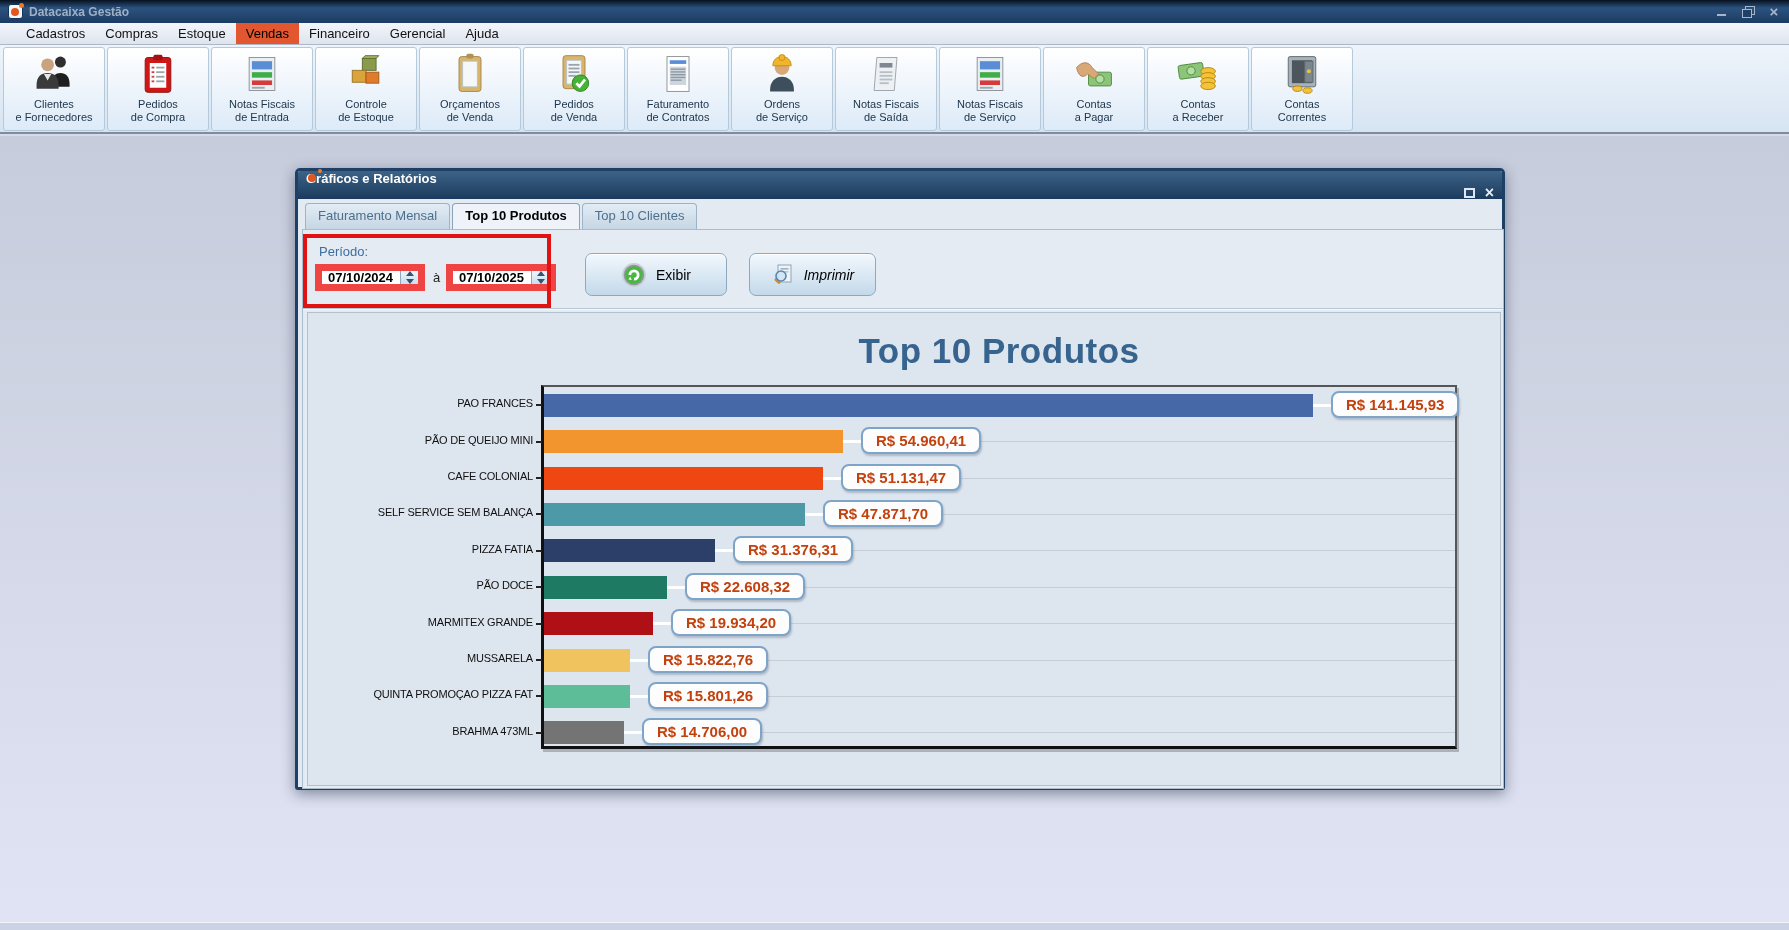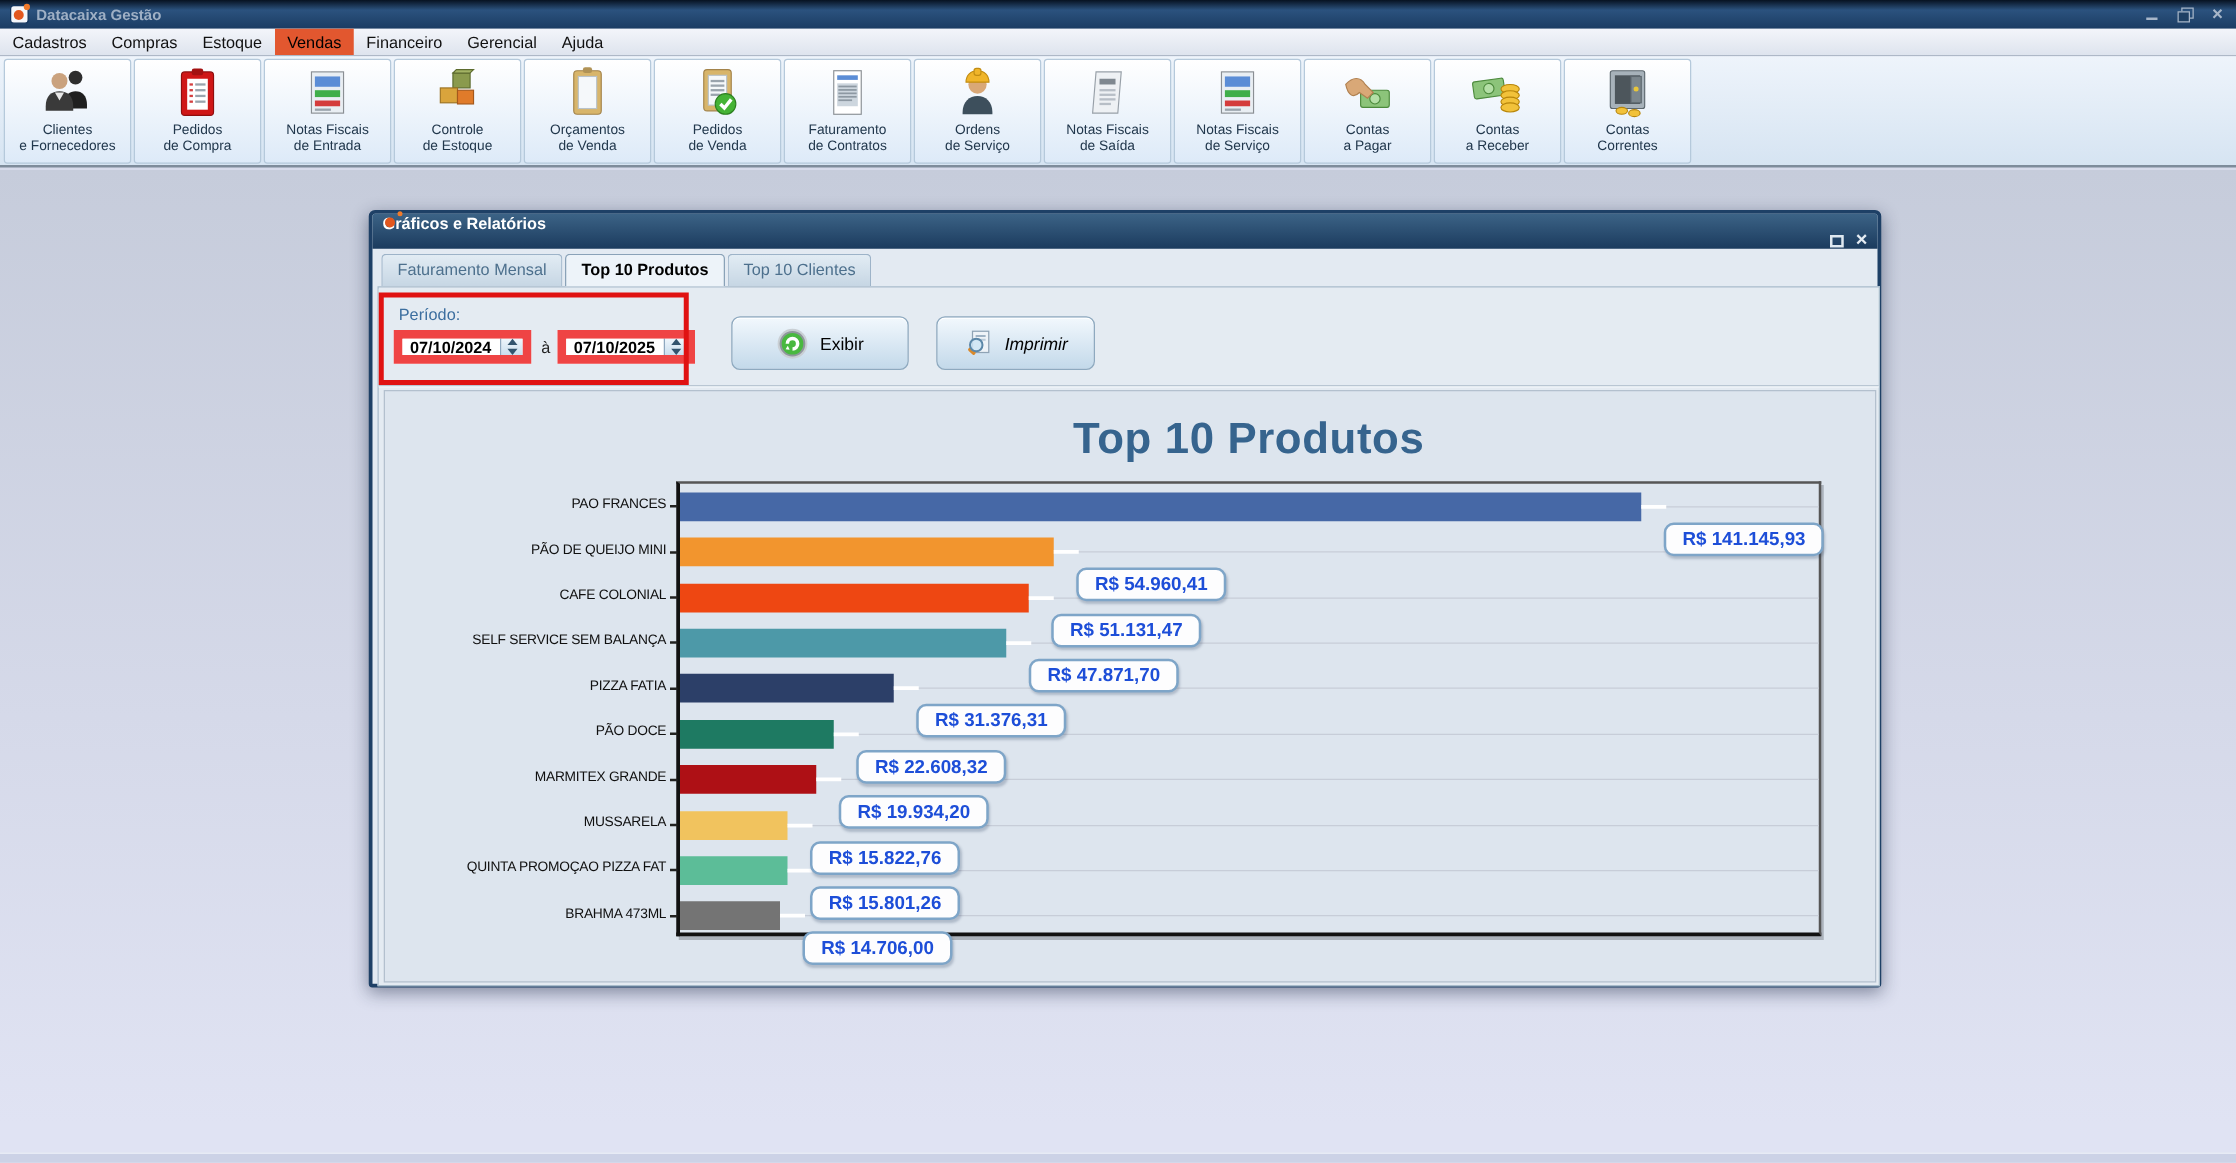--- a/index.html
+++ b/index.html
@@ -19,21 +19,21 @@
   .titlebar .wtitle { color:#9fb0c5; font-size:12px; font-weight:bold; }
   .win-controls { margin-left:auto; display:flex; gap:12px; align-items:center; }
   .wc { width:14px; height:12px; position:relative; cursor:default; }
   .wc-min::after { content:""; position:absolute; left:2px; bottom:2px; width:9px; height:2px; background:#a7b6c9; }
   .wc-restore::before { content:""; position:absolute; left:4px; top:0; width:8px; height:7px; border:1.5px solid #a7b6c9; }
   .wc-restore::after { content:""; position:absolute; left:1px; top:3px; width:8px; height:7px; border:1.5px solid #a7b6c9; background:#1f4064; }
   .wc-close { color:#a7b6c9; font-size:15px; font-weight:bold; line-height:12px; text-align:center; }
 
   .menubar { position:absolute; left:0; top:23px; width:100%; height:22px;
     background:linear-gradient(#f3f5fa,#dee4ee); border-bottom:1px solid #aeb8c7;
-    display:flex; align-items:stretch; padding-left:0; }
+    display:flex; align-items:stretch; padding-left:16px; }
   .menu-item { font-size:13px; color:#111; padding:3px 10px 0 10px; cursor:default; }
   .menu-item.active { background:#e2572f; color:#000000; }
 
   .toolbar { position:absolute; left:0; top:45px; width:100%; height:89px;
     background:linear-gradient(#eef4fb,#d6e4f2); border-bottom:2px solid #7e8c9b;
     display:flex; gap:2px; padding:2px 0 2px 3px; }
   .tool-btn { width:102px; height:84px; border:1px solid #b5c9db; border-radius:3px;
     background:linear-gradient(#ffffff,#ddeaf8); display:flex; flex-direction:column;
     align-items:center; justify-content:flex-start; padding-top:4px; cursor:default; }
   .tool-icon { width:44px; height:44px; display:block; }
@@ -99,22 +99,22 @@
   .ylabel { position:absolute; width:100%; text-align:right; font-size:11px; color:#101010; height:14px; line-height:14px; letter-spacing:-0.2px; }
   .plot { position:absolute; left:233px; top:0; width:916px; height:364px;
     border-top:2px solid #565656; border-right:2px solid #565656;
     border-left:3px solid #111; border-bottom:3px solid #111;
     box-shadow:2px 3px 0 rgba(110,116,124,.45); }
   .gridline { position:absolute; left:0; width:100%; height:1px; background:#c7cdd8; z-index:0; }
   .tick { position:absolute; left:-8px; width:6px; height:2px; background:#222; }
   .bar { position:absolute; left:0; height:23px; z-index:2; }
   .connector { position:absolute; width:20px; height:3px; background:#fff; z-index:2; }
   .badge { position:absolute; z-index:3; background:#fdfdfe; border:2px solid #7ea5c8; border-radius:8px;
-    padding:3px 13px; font-size:15px; font-weight:bold; color:#1d4ed8; white-space:nowrap;
-    box-shadow:1px 2px 2px rgba(40,60,90,.25);margin-top:27px; }
+    padding:3px 13px; font-size:15px; font-weight:bold; color:#c2410c; white-space:nowrap;
+    box-shadow:1px 2px 2px rgba(40,60,90,.25); }
 </style>
 </head>
 <body>
 
 <div class="titlebar">
   <div class="app-logo"></div>
   <div class="wtitle">Datacaixa Gestão</div>
   <div class="win-controls">
     <div class="wc wc-min"></div>
     <div class="wc wc-restore"></div>

